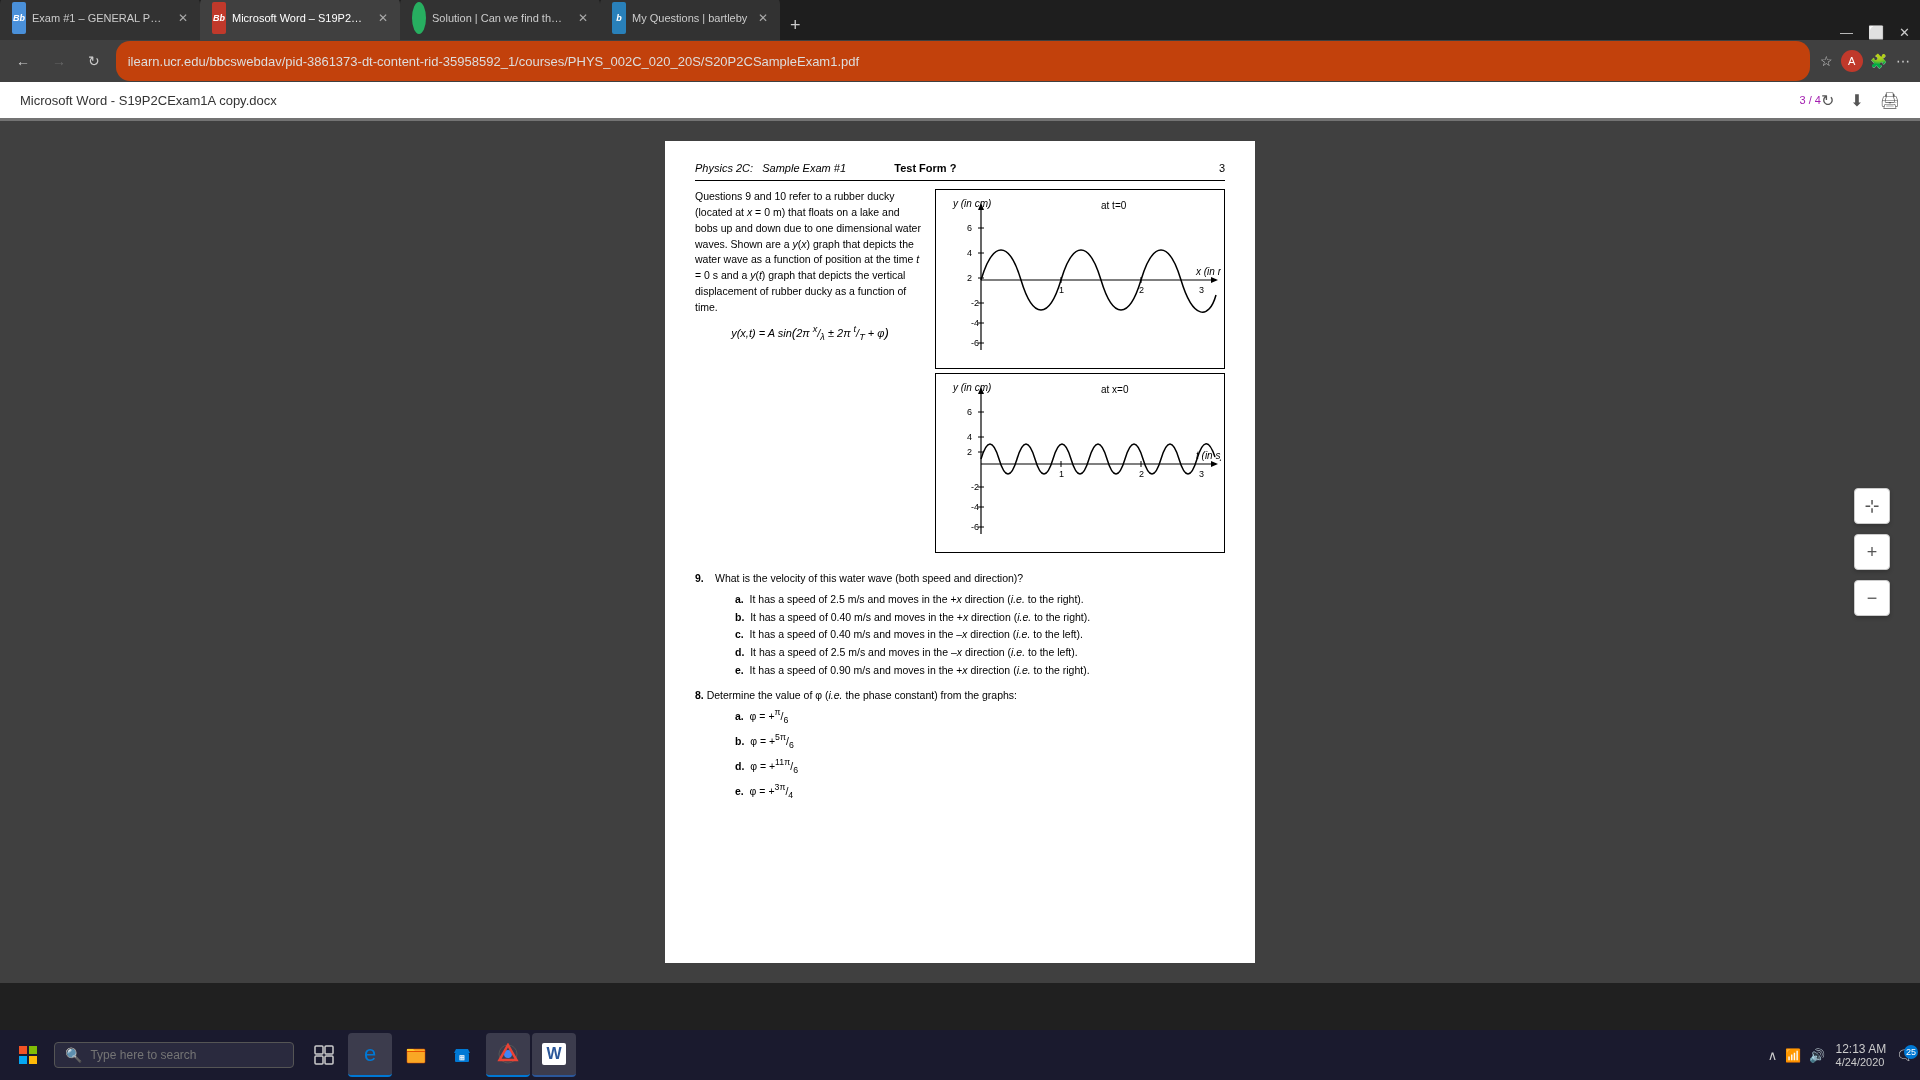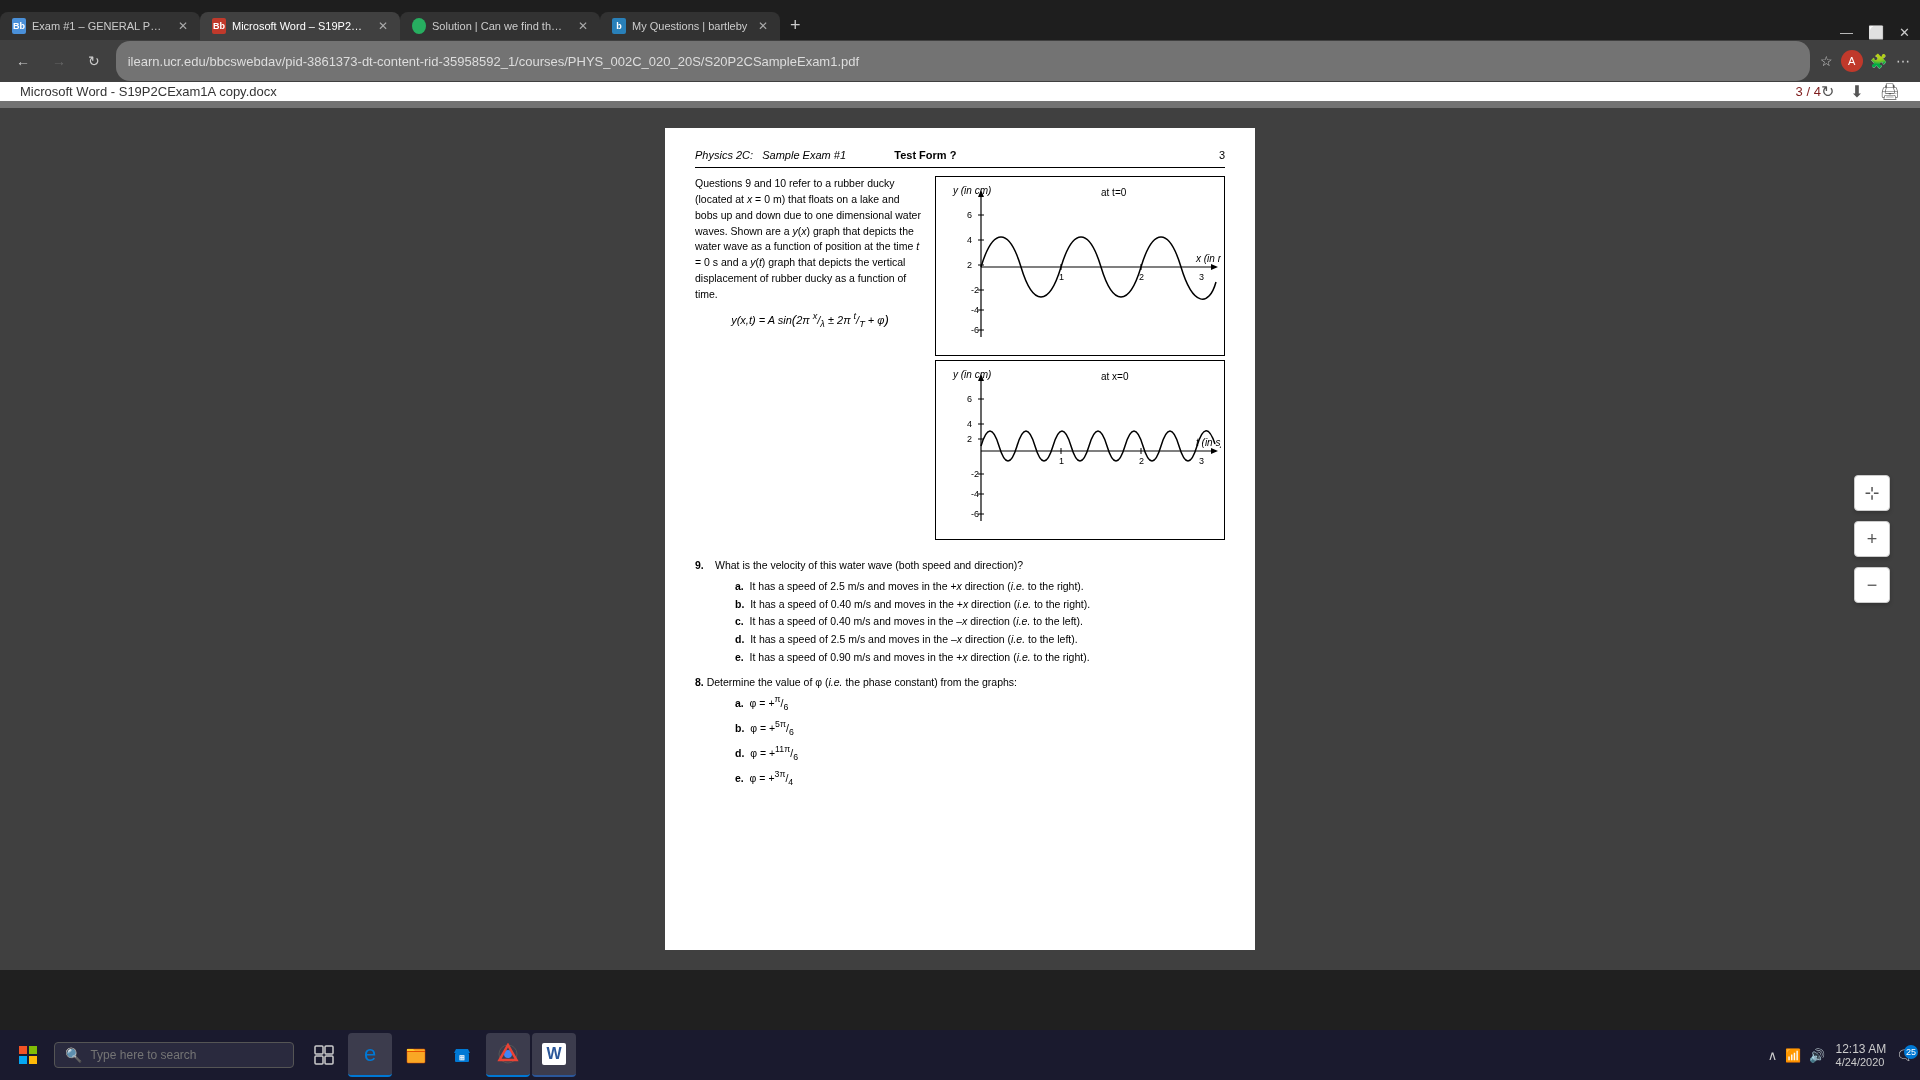--- a/index.html
+++ b/index.html
@@ -1,36 +1,36 @@
 <!DOCTYPE html>
 <html><head>
   <meta charset="utf-8">
   <style>
     * { margin: 0; padding: 0; box-sizing: border-box; }
     body { font-family: 'Segoe UI', Arial, sans-serif; background: #202020; width: 1920px; height: 1080px; overflow: hidden; position: relative; }
     .tab-bar { display: flex; align-items: flex-end; background: #1e1e1e; padding: 6px 0 0 0; height: 40px; }
     .tab { display: flex; align-items: center; background: #323232; border-radius: 8px 8px 0 0; padding: 6px 12px; font-size: 12px; color: #ccc; max-width: 200px; min-width: 180px; cursor: pointer; position: relative; gap: 6px; }
     .tab.active { background: #404040; color: #fff; }
-    .tab .tab-favicon { width: 14px; height: 16px; display: inline-block; flex-shrink: 0; }
+    .tab .tab-favicon { width: 14px; height: 32px; display: inline-block; flex-shrink: 0; font-style: italic; }
     .tab .tab-title { flex: 1; overflow: hidden; text-overflow: ellipsis; white-space: nowrap; font-size: 11px; }
     .tab .tab-close { font-size: 12px; color: #aaa; margin-left: 4px; }
     .tab-new { background: none; border: none; color: #ccc; font-size: 18px; padding: 4px 10px; cursor: pointer; }
     .tab-bar-controls { margin-left: auto; display: flex; align-items: center; padding: 0 10px; gap: 15px; }
     .win-btn { color: #ccc; font-size: 13px; cursor: pointer; }
 
     .address-bar { background: #404040; padding: 6px 10px; display: flex; align-items: center; gap: 10px; height: 42px; }
     .nav-btn { color: #ccc; font-size: 14px; cursor: pointer; padding: 2px 6px; }
-    .address-input { flex: 1; background: #737373; border: none; color: #ddd; padding: 5px 12px; border-radius: 14px; font-size: 13px; height: 40px; }
+    .address-input { flex: 1; background: #c2410c; border: none; color: #ddd; padding: 5px 12px; border-radius: 14px; font-size: 13px; height: 40px; }
     .addr-icons { display: flex; gap: 8px; align-items: center; }
     .addr-icon { color: #ccc; font-size: 14px; cursor: pointer; }
 
     
-    .doc-header { background: #fff; display: flex; align-items: center; padding: 0 20px; height: 26px; border-bottom: 7px solid #737373; }
+    .doc-header { background: #fff; display: flex; align-items: center; padding: 0 20px; height: 39px; border-bottom: 3px solid #737373; }
     .doc-title { font-size: 13px; color: #333; flex: 1; }
-    .doc-page { font-size: 13px; color: #7f1d1d; }
+    .doc-page { font-size: 11px; color: #a21caf; }
     .doc-controls { margin-left: auto; display: flex; gap: 16px; align-items: center; }
     .doc-ctrl-icon { color: #555; font-size: 16px; cursor: pointer; }
 
     
     .viewer-area { background: #404040; display: flex; justify-content: center; padding: 20px 0; height: 862px; overflow: hidden; position: relative; }
     .pdf-page { background: #fff; width: 590px; min-height: 760px; padding: 20px 30px; position: relative; font-size: 11px; line-height: 1.4; color: #000; }
 
     
     .page-header { display: flex; justify-content: space-between; margin-bottom: 10px; font-size: 11px; }
 

